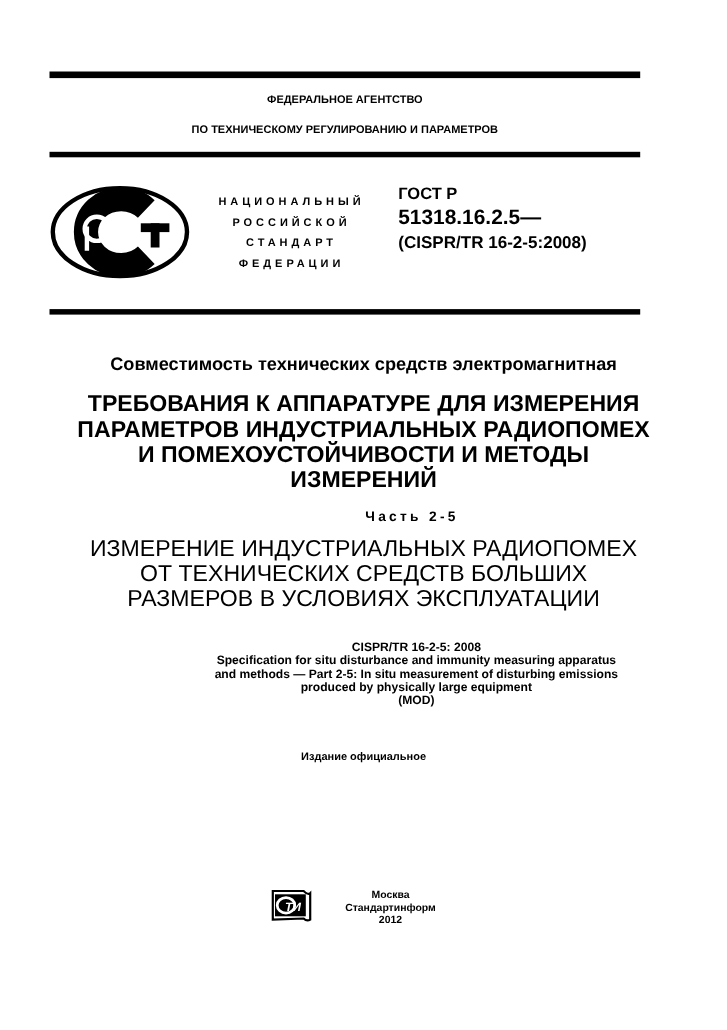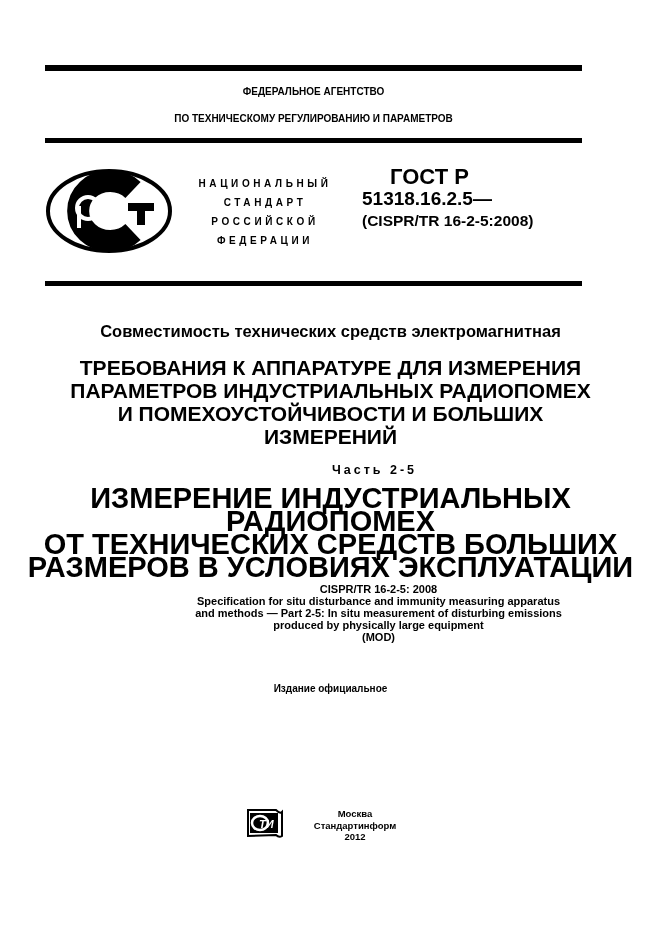--- a/index.html
+++ b/index.html
@@ -6,28 +6,28 @@
   body { width: 661px; height: 936px; position: relative; overflow: hidden;
          font-family: "Liberation Sans", sans-serif; color: #000; }
   .abs { position: absolute; }
   .rule { position: absolute; left: 45px; width: 537px; background: #000; }
   .center { text-align: center; }
   .agency { left: 45px; width: 537px; font-weight: bold; font-size: 10px; }
   .natstd { left: 170px; width: 190px; top: 174px; text-align: right;
             font-weight: bold; font-size: 10px; letter-spacing: 3.6px; line-height: 19px; }
   .natstd .l { display: block; text-align: center; }
   .gost { left: 362px; top: 166px; font-weight: bold; line-height: 22px; }
-  .gost .g1 { font-size: 22px; display: block; margin-left: 28px; }
+  .gost .g1 { font-size: 15px; display: block; }
   .gost .g2 { font-size: 19px; display: block; }
   .gost .g3 { font-size: 15px; display: block; }
   .gost .g4 { font-size: 15.5px; display: block; }
   .subtitle { left: 0; width: 661px; top: 322px; font-weight: bold; font-size: 16.5px; }
   .title1 { left: 0; width: 661px; top: 356px; font-weight: bold; font-size: 21px; line-height: 23px; }
   .part { left: 0; width: 661px; top: 463px; font-weight: bold; font-size: 12.5px; letter-spacing: 3px; padding-left: 44px; }
-  .title2 { left: 0; width: 661px; top: 487px; font-weight: bold; font-size: 29px; line-height: 23px; }
+  .title2 { left: 0; width: 661px; top: 487px; font-weight: normal; font-size: 21px; line-height: 23px; }
   .cispr { left: 0; width: 661px; top: 583px; font-weight: bold; font-size: 11px; line-height: 12px; padding-left: 48px; }
   .edition { left: 0; width: 661px; top: 683px; font-weight: bold; font-size: 10px; }
   .publisher { left: 300px; width: 110px; top: 808px; font-weight: bold; font-size: 9.5px; line-height: 11.5px; }
 </style>
 </head>
 <body>
 
 <div class="rule" style="top:65px;height:6px;"></div>
 <div class="rule" style="top:138px;height:5px;"></div>
 <div class="rule" style="top:281px;height:5px;"></div>
@@ -44,37 +44,37 @@
     <circle cx="43" cy="40" r="11" fill="none" stroke="#fff" stroke-width="4"></circle>
     <line x1="34" y1="38" x2="34" y2="60" stroke="#fff" stroke-width="4"></line>
 
     <rect x="83" y="35" width="26" height="8" fill="#000"></rect>
     <rect x="92" y="35" width="8" height="22" fill="#000"></rect>
   </svg>
 </div>
 
 <div class="abs natstd">
   <span class="l">НАЦИОНАЛЬНЫЙ</span>
+  <span class="l">РОССИЙСКОЙ</span>
   <span class="l">СТАНДАРТ</span>
-  <span class="l">РОССИЙСКОЙ</span>
   <span class="l">ФЕДЕРАЦИИ</span>
 </div>
 
 <div class="abs gost">
   <span class="g1">ГОСТ Р</span>
   <span class="g2">51318.16.2.5—</span>
   <span class="g4">(CISPR/TR 16-2-5:2008)</span>
 </div>
 
 <div class="abs subtitle center">Совместимость технических средств электромагнитная</div>
 
 <div class="abs title1 center">
   <div>ТРЕБОВАНИЯ К АППАРАТУРЕ ДЛЯ ИЗМЕРЕНИЯ</div>
   <div>ПАРАМЕТРОВ ИНДУСТРИАЛЬНЫХ РАДИОПОМЕХ</div>
-  <div>И ПОМЕХОУСТОЙЧИВОСТИ И БОЛЬШИХ</div>
+  <div>И ПОМЕХОУСТОЙЧИВОСТИ И МЕТОДЫ</div>
   <div>ИЗМЕРЕНИЙ</div>
 </div>
 
 <div class="abs part center">Часть 2-5</div>
 
 <div class="abs title2 center">
   <div>ИЗМЕРЕНИЕ ИНДУСТРИАЛЬНЫХ РАДИОПОМЕХ</div>
   <div>ОТ ТЕХНИЧЕСКИХ СРЕДСТВ БОЛЬШИХ</div>
   <div>РАЗМЕРОВ В УСЛОВИЯХ ЭКСПЛУАТАЦИИ</div>
 </div>

